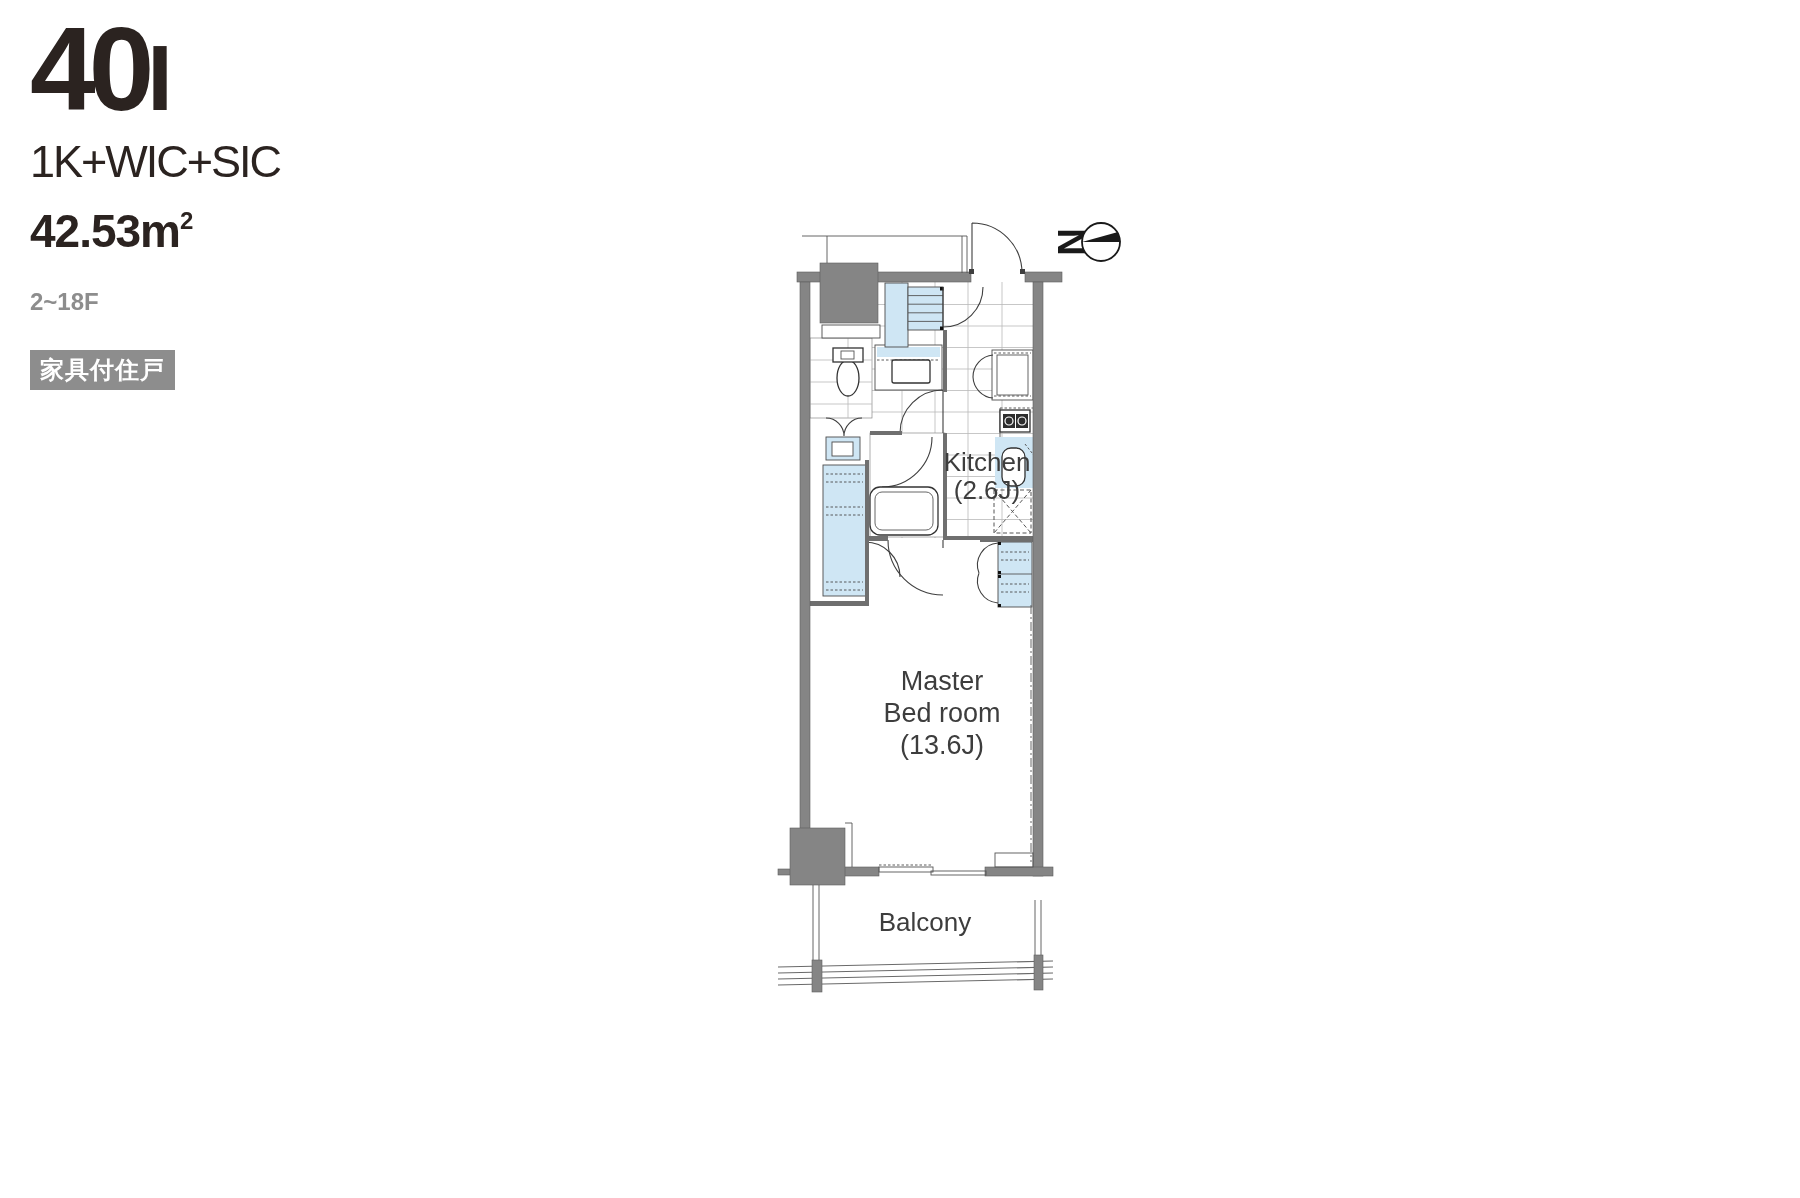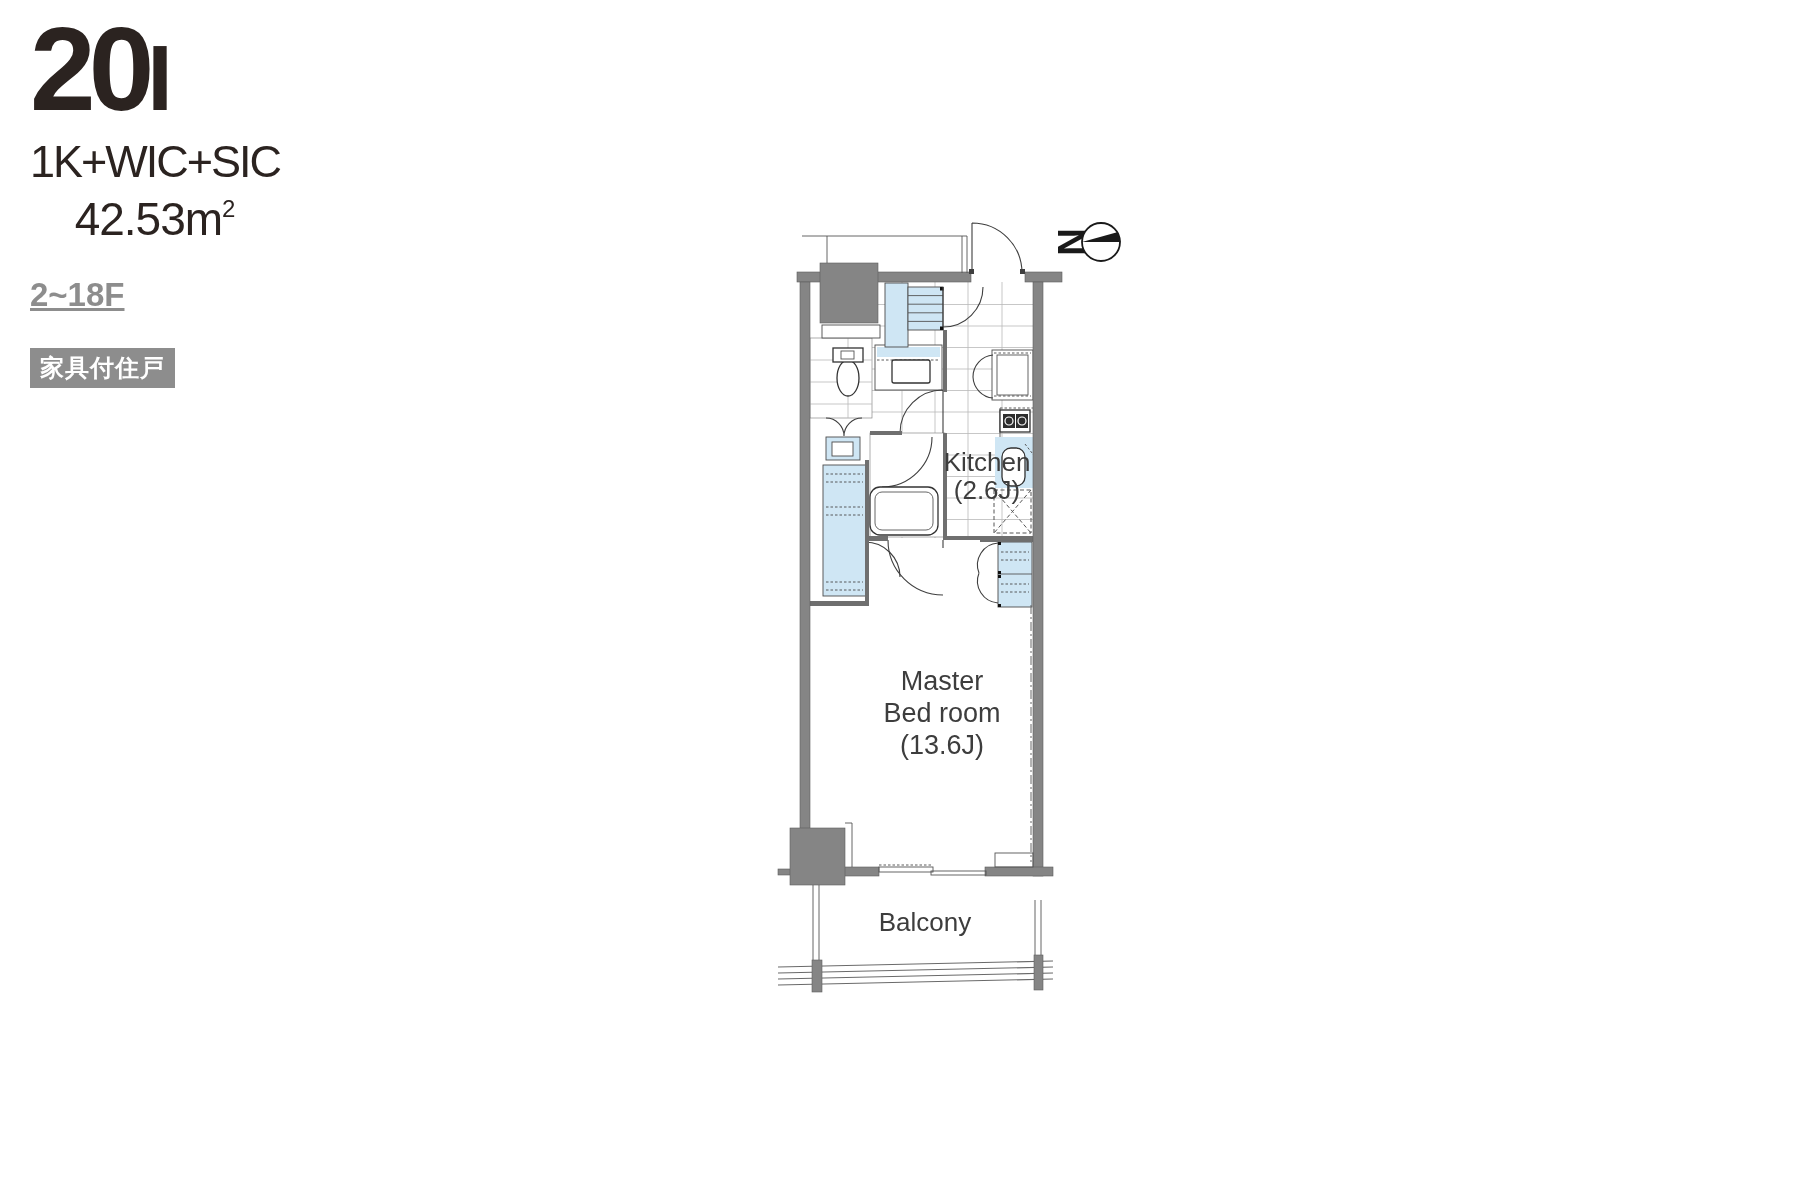--- a/index.html
+++ b/index.html
@@ -13,23 +13,23 @@
   html,body{margin:0;padding:0;}
   body{
     width:1800px;height:1198px;position:relative;background:#ffffff;
     font-family:"Liberation Sans", sans-serif;color:var(--ink);overflow:hidden;
   }
   .title-block{position:absolute;left:30px;top:10px;}
   .unit-number{font-weight:bold;letter-spacing:-7px;line-height:1;color:var(--ink);}
   .unit-number .main{font-size:118px;}
   .unit-number .suffix{font-size:92px;letter-spacing:-2px;}
   .layout-type{font-size:45px;font-weight:normal;letter-spacing:-2px;margin-top:8px;color:var(--ink);}
-  .area{font-size:46px;font-weight:normal;letter-spacing:-1px;margin-top:4px;color:var(--ink);text-align:center;}
+  .area{font-size:46px;font-weight:bold;letter-spacing:-1px;margin-top:16px;color:var(--ink);}
   .area .sup{font-size:24px;vertical-align:18px;letter-spacing:0;}
-  .floors{font-size:33px;font-weight:bold;color:var(--muted);margin-top:30px;letter-spacing:0px;text-decoration:underline;}
+  .floors{font-size:24px;font-weight:bold;color:var(--muted);margin-top:30px;letter-spacing:0px;}
   .badge{display:inline-block;margin-top:34px;background:var(--muted);color:#ffffff;
          font-size:24px;font-weight:bold;padding:4px 10px;letter-spacing:1px;}
   svg.plan{position:absolute;left:680px;top:190px;}
   svg .wall{fill:var(--wall-gray);stroke:#5e5e5e;stroke-width:.6;}
   svg .pwall{fill:var(--pwall-gray);stroke:none;}
   svg .ln{stroke:var(--line);stroke-width:1.1;fill:none;}
   svg .thin{stroke:#555;stroke-width:.9;fill:none;}
   svg .grid{stroke:#b9b9b9;stroke-width:.8;}
   svg .blue{fill:var(--accent-blue);stroke:#4c4c4c;stroke-width:.9;}
   svg .bluefill{fill:var(--accent-blue);stroke:none;}
@@ -42,21 +42,21 @@
   svg .rail{stroke:#6a6a6a;stroke-width:1.2;fill:none;}
   svg text{font-family:"Liberation Sans", sans-serif;fill:#3d3d3d;}
   svg .room-label{font-size:26px;}
   svg .room-label-lg{font-size:27px;}
   svg .compass-letter{font-size:38px;font-weight:bold;fill:#1a1a1a;}
 </style>
 </head>
 <body>
 
 <div class="title-block">
-  <div class="unit-number"><span class="main">20</span><span class="suffix">I</span></div>
+  <div class="unit-number"><span class="main">40</span><span class="suffix">I</span></div>
   <div class="layout-type">1K+WIC+SIC</div>
   <div class="area"><span>42.53m</span><span class="sup">2</span></div>
   <div class="floors">2~18F</div>
   <div><span class="badge">家具付住戸</span></div>
 </div>
 
 <svg class="plan" width="460" height="830" viewBox="0 0 460 830">
 
   <g>
     <path class="grid" d="M190,114.5H353 M190,136H353 M190,157.5H353 M190,179H353 M190,200.5H353 M190,222H353 M190,243.5H353 M190,265H353 M190,286.5H353 M190,308H353 M190,329.5H353"></path>

